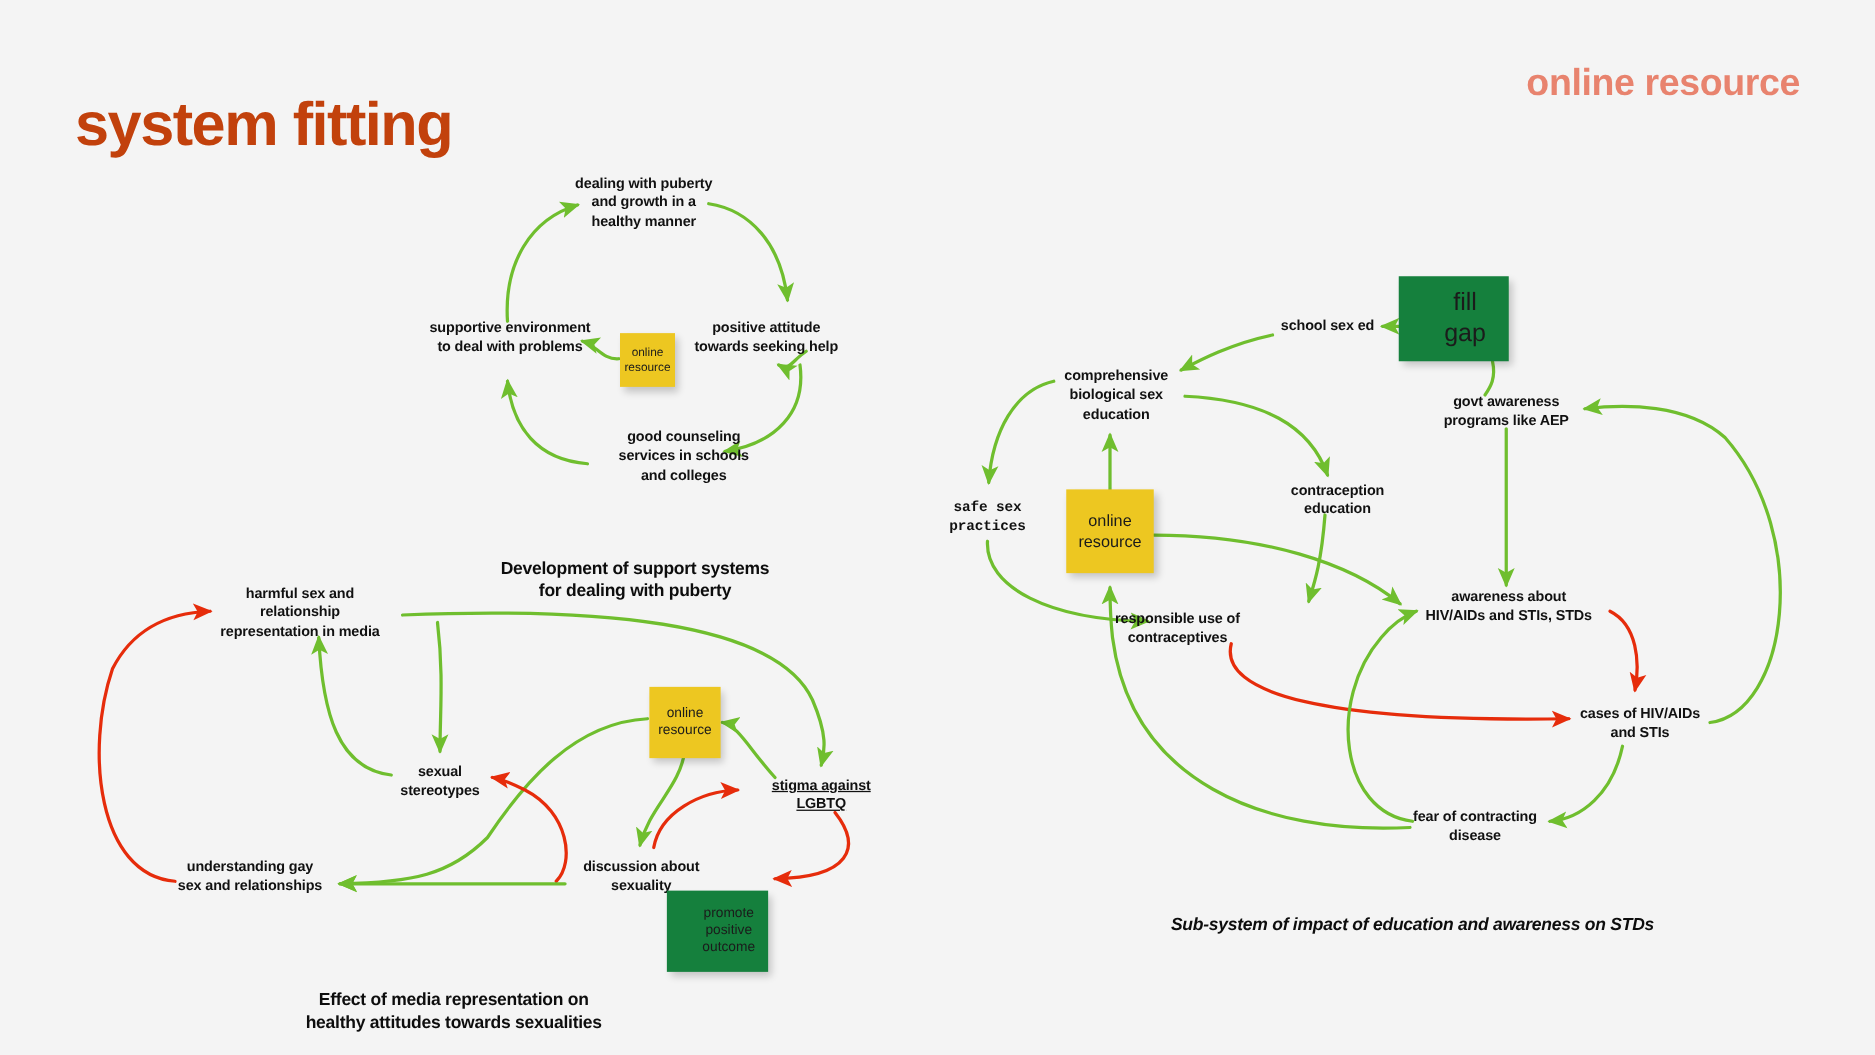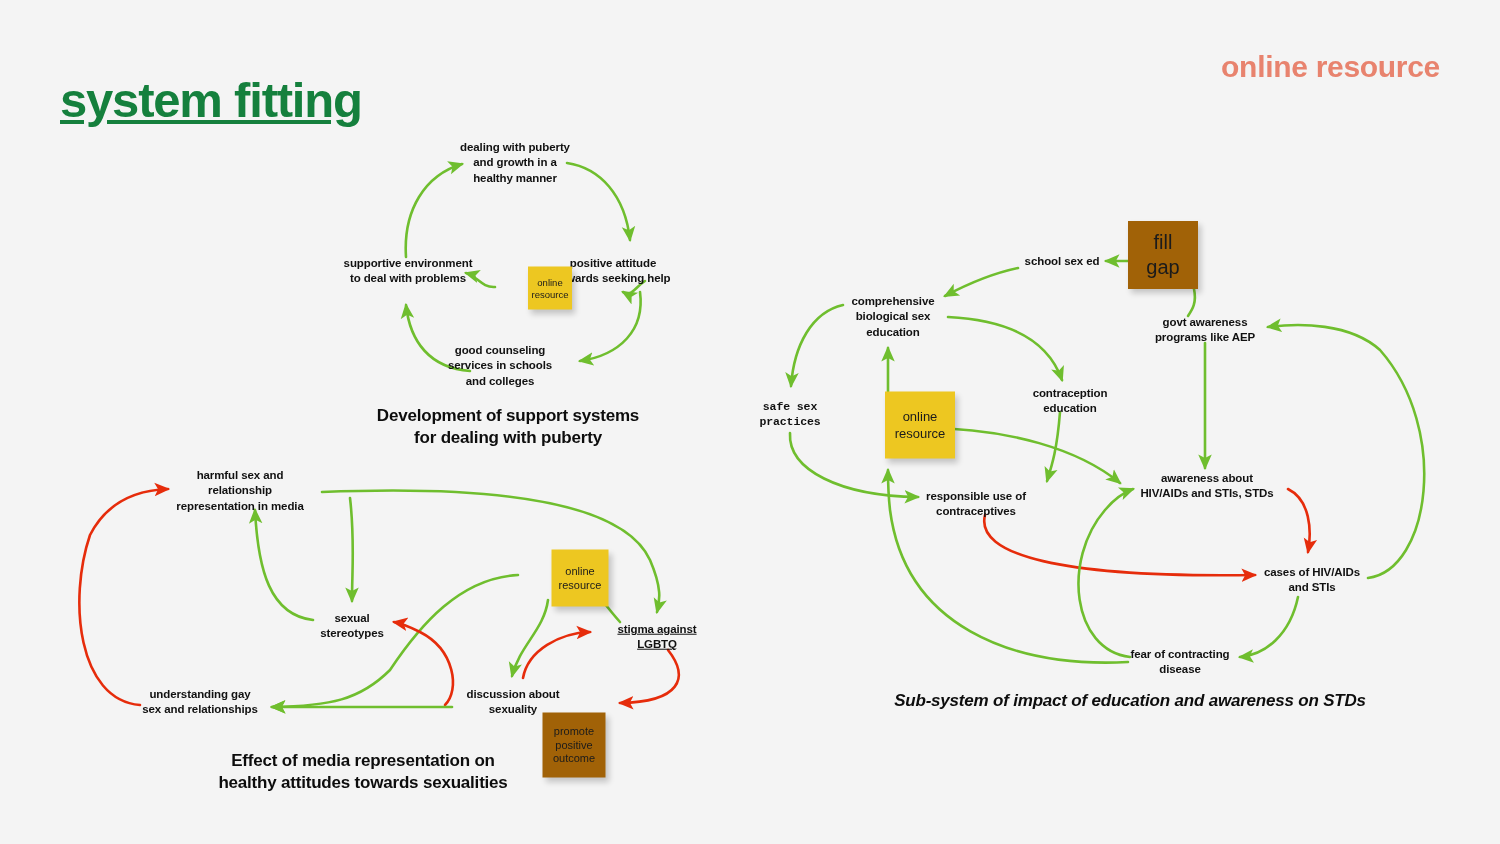--- a/index.html
+++ b/index.html
@@ -30,23 +30,22 @@
     pointer-events: none;
   }
   
   .page-title {
     position: absolute;
     left: 60px;
     top: 72px;
     font-size: 49px;
     font-weight: 800;
     letter-spacing: -1.2px;
-    color: #15803d;
+    color: #c2410c;
     font-family: "Liberation Sans", sans-serif;
-    text-decoration: underline;
   }
   .legend-label {
     position: absolute;
     right: 60px;
     top: 50px;
     font-size: 30px;
     font-weight: 700;
     letter-spacing: -0.3px;
     color: #e8836e;
     font-family: "Liberation Sans", sans-serif;
@@ -70,33 +69,34 @@
     display: flex;
     align-items: center;
     justify-content: center;
     text-align: center;
     line-height: 1.26;
     box-shadow: 3px 4px 6px rgba(0,0,0,0.20);
     white-space: pre-line;
     font-weight: 400;
     color: #1b1b1b;
   }
-  .sticky.yellow { background: #edc721; margin-left: 32px; }
-  .sticky.pink   { background: #a16207; }
+  .sticky.yellow { background: #edc721; }
+  .sticky.pink   { background: #15803d; padding-left: 18px; }
   
   .caption {
     position: absolute;
     text-align: center;
-    font-size: 17px;
+    font-size: 14px;
     font-weight: 800;
     line-height: 1.30;
     color: #0d0d0d;
     transform: translate(-50%, 0);
     white-space: pre-line;
     letter-spacing: -0.2px;
+    margin-top: 40px;
   }
 </style>
 </head>
 <body>
 
 <div id="canvas">
 
   <svg class="svg-layer" viewBox="0 0 1500 844">
     <defs>
       <marker id="ahg" markerWidth="7" markerHeight="7" refX="5.2" refY="3.0" orient="auto" markerUnits="strokeWidth">
@@ -182,21 +182,21 @@
   <div class="legend-label">online resource</div>
 
   <div>
     <div class="node" style="left:515px; top:163px; width:160px;">dealing with puberty
 and growth in a
 healthy manner</div>
 
     <div class="node" style="left:613px; top:271px; width:140px;">positive attitude
 towards seeking help</div>
 
-    <div class="node" style="left:500px; top:366px; width:150px;">good counseling
+    <div class="node" style="left:547px; top:366px; width:150px;">good counseling
 services in schools
 and colleges</div>
 
     <div class="node" style="left:408px; top:271px; width:160px;">supportive environment
 to deal with problems</div>
 
     <div class="sticky yellow" style="left:518px; top:288px; width:44px; height:43px; font-size:9.5px;">online
 resource</div>
 
     <div class="caption" style="left:508px; top:405px; width:420px;">Development of support systems
@@ -240,21 +240,21 @@
 
     <div class="node" style="left:1205px; top:330px; width:150px;">govt awareness
 programs like AEP</div>
 
     <div class="node" style="left:790px; top:414px; width:100px;font-family:Liberation Mono, monospace;">safe sex
 practices</div>
 
     <div class="node" style="left:1070px; top:401px; width:130px;">contraception
 education</div>
 
-    <div class="node" style="left:976px; top:504px; width:140px;">responsible use of
+    <div class="node" style="left:942px; top:504px; width:140px;">responsible use of
 contraceptives</div>
 
     <div class="node" style="left:1207px; top:486px; width:180px;">awareness about
 HIV/AIDs and STIs, STDs</div>
 
     <div class="node" style="left:1312px; top:580px; width:140px;">cases of HIV/AIDs
 and STIs</div>
 
     <div class="node" style="left:1180px; top:662px; width:140px;">fear of contracting
 disease</div>

